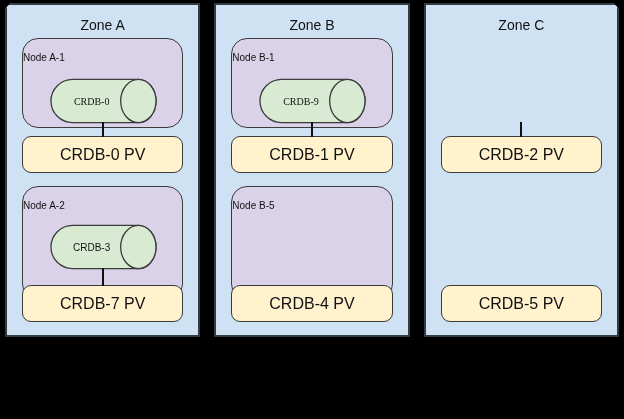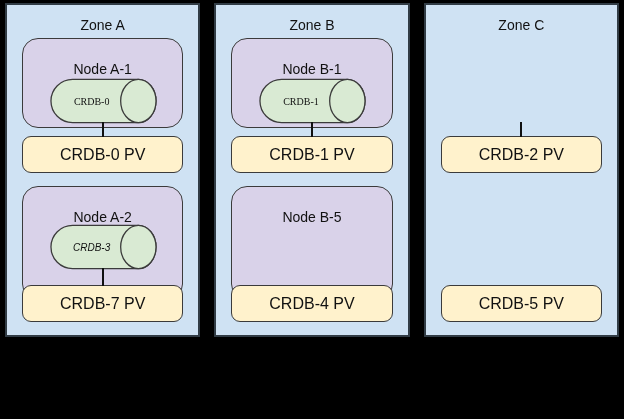--- a/index.html
+++ b/index.html
@@ -8,20 +8,21 @@
     background: #000000;
   }
   .screen {
     position: relative;
     width: 624px;
     height: 419px;
     background: #000000;
     overflow: hidden;
     font-family: "Liberation Sans", sans-serif;
     color: #111111;
+    border-radius: 23px;
   }
   .diagram-row {
     position: absolute;
     top: 3px;
     left: 5px;
     right: 5px;
     display: flex;
     gap: 14px;
   }
   .zone {
@@ -45,33 +46,32 @@
     left: 15px;
     right: 15px;
     background: #d9d2e9;
     border: 1.3px solid #3b3b3b;
     border-radius: 16px;
     box-sizing: border-box;
   }
   .node-1 { top: 33px;  height: 90px; }
   .node-2 { top: 181px; height: 114px; }
   .node-title {
-    padding-top: 22px;
-    text-align: center;
-    font-size: 14px;
+    padding-top: 13px;
+    font-size: 10px;
   }
   .cylinder {
     position: absolute;
     left: 50%;
     transform: translateX(-50%);
     width: 108px;
     height: 46px;
   }
   .node-1 .cylinder { top: 39px; font-family: Liberation Serif, serif; }
-  .node-2 .cylinder { top: 37px; font-style: italic; }
+  .node-2 .cylinder { top: 37px; }
   .cylinder svg { display: block; }
   .cyl-body, .cyl-cap {
     fill: #d9ead3;
     stroke: #3b3b3b;
     stroke-width: 1.3;
   }
   .cyl-label {
     position: absolute;
     left: 0;
     top: 0;
@@ -153,21 +153,21 @@
     <section class="zone">
       <div class="zone-title">Zone B</div>
 
       <div class="node node-1">
         <div class="node-title">Node B-1</div>
         <div class="cylinder">
           <svg viewBox="0 0 110 46" width="108" height="46" aria-hidden="true">
             <path class="cyl-body" d="M91,1 L24,1 A22,22 0 0 0 24,45 L91,45 A18,22 0 0 0 91,1 Z"></path>
             <ellipse class="cyl-cap" cx="91" cy="23" rx="18" ry="22"></ellipse>
           </svg>
-          <span class="cyl-label">CRDB-1</span>
+          <span class="cyl-label">CRDB-9</span>
         </div>
       </div>
       <div class="connector c1"></div>
       <div class="pv pv-1">
         <span>CRDB-1 PV</span>
       </div>
 
       <div class="node node-2">
         <div class="node-title">Node B-5</div>
       </div>

